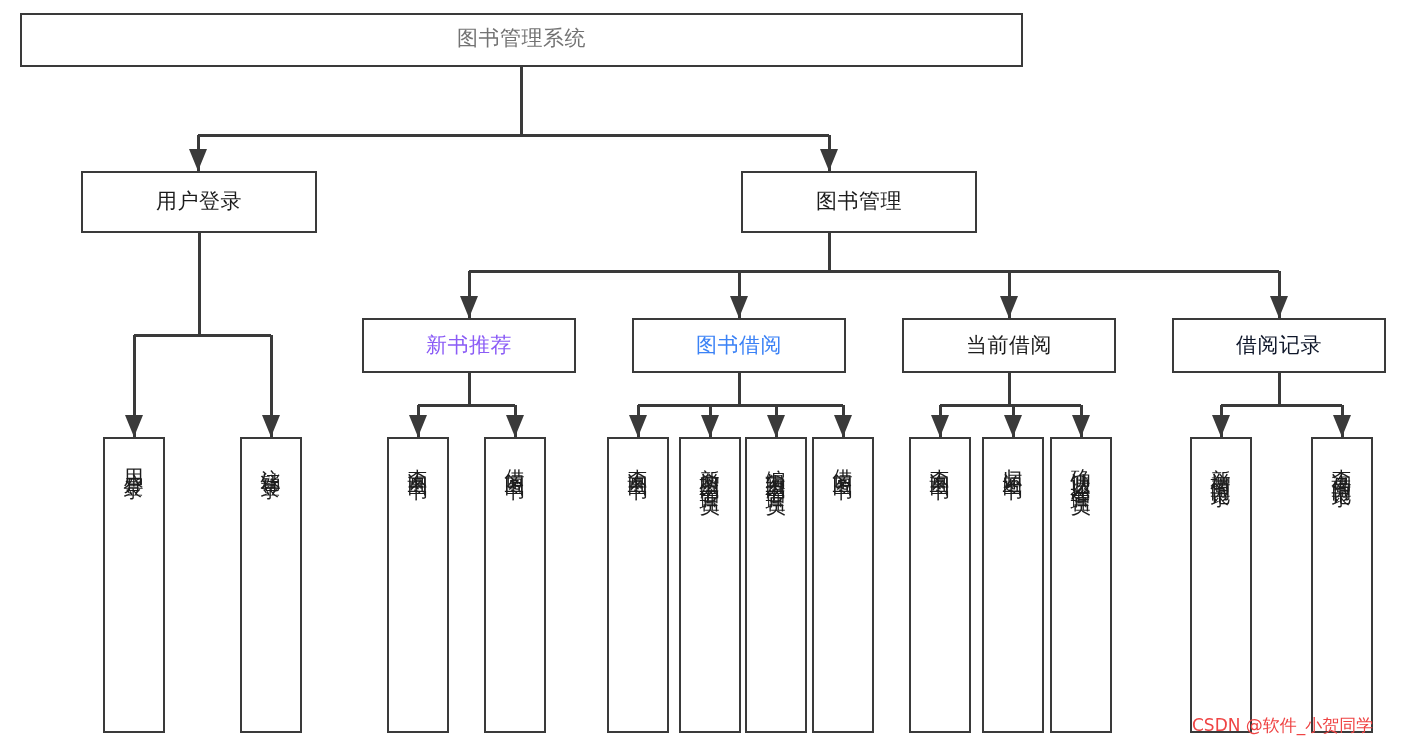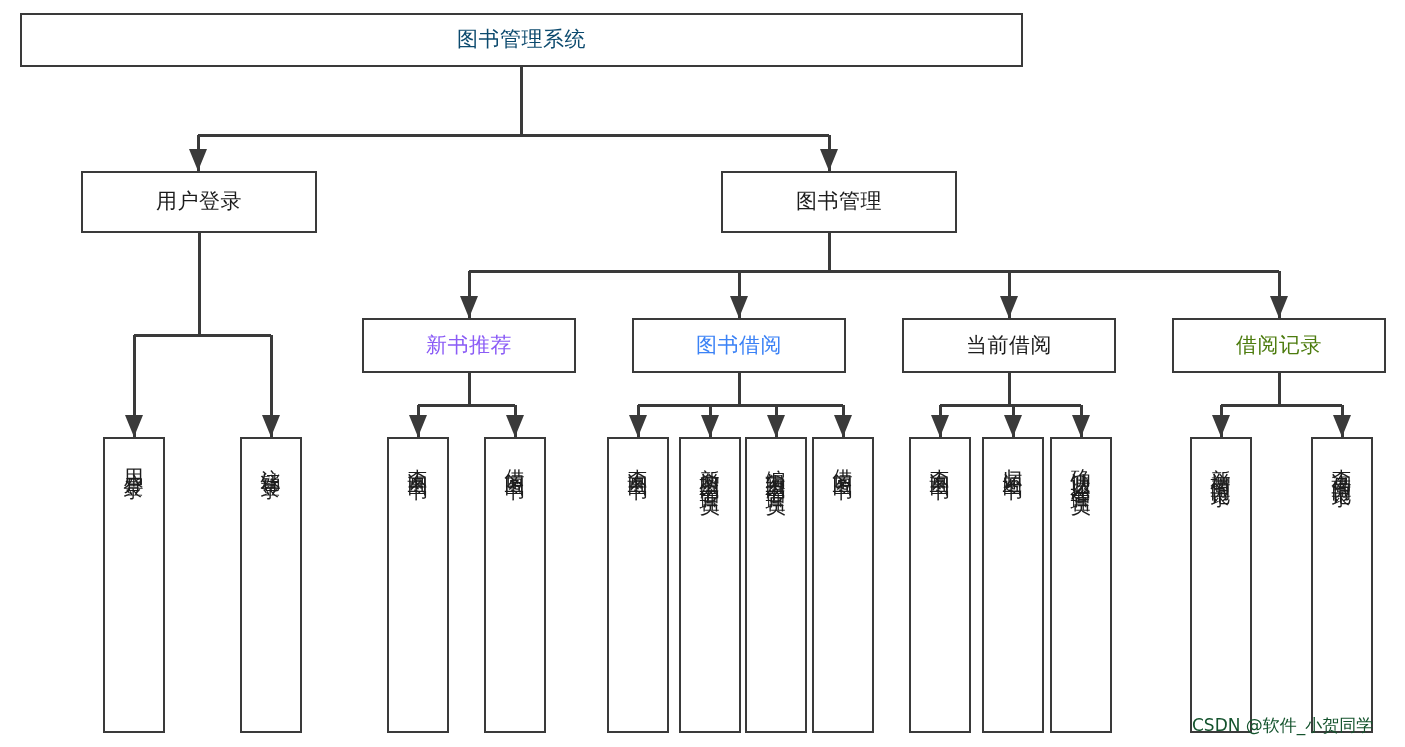--- a/index.html
+++ b/index.html
@@ -65,21 +65,21 @@
     letter-spacing: 4px;
     line-height: 1;
     display: block;
   }
   .watermark {
     position: absolute;
     left: 1192px;
     top: 714px;
     font-family: "DejaVu Sans", "Liberation Sans", sans-serif;
     font-size: 17px;
-    color: #14532d;
+    color: #ef4444;
     white-space: nowrap;
     user-select: none;
     pointer-events: none;
   }
 </style>
 </head>
 <body>
 
 <div id="diagram-root">
   <svg class="diagram-canvas" id="connector-layer" viewBox="0 0 1405 747" xmlns="http://www.w3.org/2000/svg">
@@ -131,39 +131,39 @@
       <polygon points="460,296 478,296 469,318" fill="#3a3a3a"></polygon>
       <line x1="739" y1="271" x2="739" y2="318" stroke="#3a3a3a" stroke-width="3" shape-rendering="crispEdges"></line>
       <polygon points="730,296 748,296 739,318" fill="#3a3a3a"></polygon>
       <line x1="1009" y1="271" x2="1009" y2="318" stroke="#3a3a3a" stroke-width="3" shape-rendering="crispEdges"></line>
       <polygon points="1000,296 1018,296 1009,318" fill="#3a3a3a"></polygon>
       <line x1="1279" y1="271" x2="1279" y2="318" stroke="#3a3a3a" stroke-width="3" shape-rendering="crispEdges"></line>
       <polygon points="1270,296 1288,296 1279,318" fill="#3a3a3a"></polygon>
     </svg>
   <div id="node-layer">
       <div class="node-box node-horizontal node-root" style="left: 20px; top: 13px; width: 1003px; height: 54px; border-color: rgb(58, 58, 58);">
-        <span class="node-label" style="color: #0c4a6e;">图书管理系统</span>
+        <span class="node-label" style="color: #737373; font-family: Liberation Mono, monospace;">图书管理系统</span>
       </div>
       <div class="node-box node-horizontal" style="left: 81px; top: 171px; width: 236px; height: 62px; border-color: rgb(58, 58, 58);">
         <span class="node-label" style="color: rgb(28, 28, 28);">用户登录</span>
       </div>
-      <div class="node-box node-horizontal" style="left: 721px; top: 171px; width: 236px; height: 62px; border-color: rgb(58, 58, 58);">
+      <div class="node-box node-horizontal" style="left: 741px; top: 171px; width: 236px; height: 62px; border-color: rgb(58, 58, 58);">
         <span class="node-label" style="color: rgb(28, 28, 28);">图书管理</span>
       </div>
       <div class="node-box node-horizontal" style="left: 362px; top: 318px; width: 214px; height: 55px; border-color: rgb(58, 58, 58);">
         <span class="node-label" style="color: #8b5cf6;">新书推荐</span>
       </div>
       <div class="node-box node-horizontal" style="left: 632px; top: 318px; width: 214px; height: 55px; border-color: rgb(58, 58, 58);">
         <span class="node-label" style="color: #3b82f6;">图书借阅</span>
       </div>
       <div class="node-box node-horizontal" style="left: 902px; top: 318px; width: 214px; height: 55px; border-color: rgb(58, 58, 58); align-items: center;">
         <span class="node-label" style="color: rgb(28, 28, 28);">当前借阅</span>
       </div>
       <div class="node-box node-horizontal" style="left: 1172px; top: 318px; width: 214px; height: 55px; border-color: rgb(58, 58, 58);">
-        <span class="node-label" style="color: #4d7c0f;">借阅记录</span>
+        <span class="node-label" style="color: #0f172a;">借阅记录</span>
       </div>
       <div class="node-box node-vertical" style="left: 103px; top: 437px; width: 62px; height: 296px; border-color: rgb(58, 58, 58);">
         <span class="node-label" style="color: rgb(28, 28, 28);">用户登录</span>
       </div>
       <div class="node-box node-vertical" style="left: 240px; top: 437px; width: 62px; height: 296px; border-color: rgb(58, 58, 58);">
         <span class="node-label" style="color: rgb(28, 28, 28);">注销登录</span>
       </div>
       <div class="node-box node-vertical" style="left: 387px; top: 437px; width: 62px; height: 296px; border-color: rgb(58, 58, 58);">
         <span class="node-label" style="color: rgb(28, 28, 28);">查询图书</span>
       </div>

